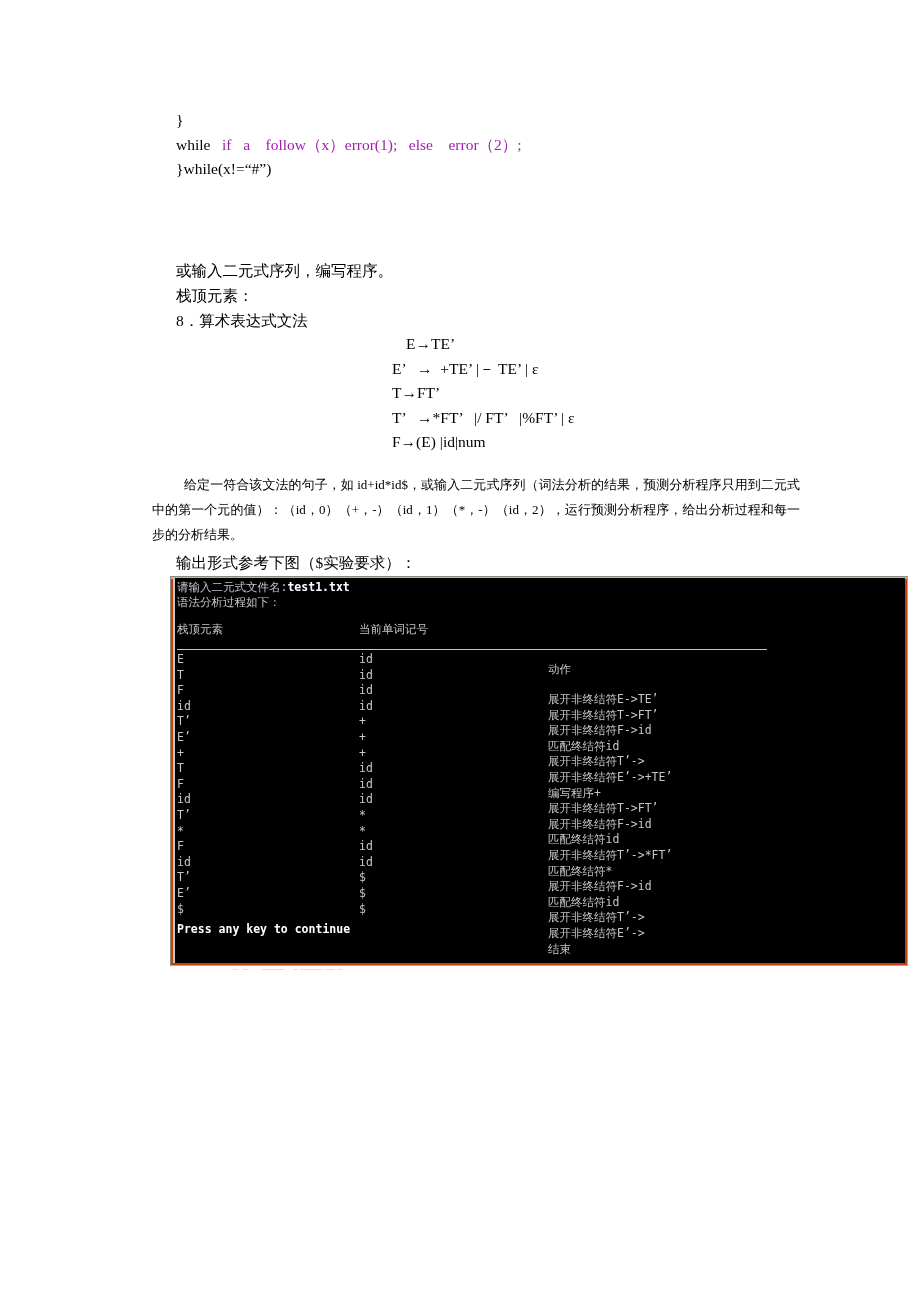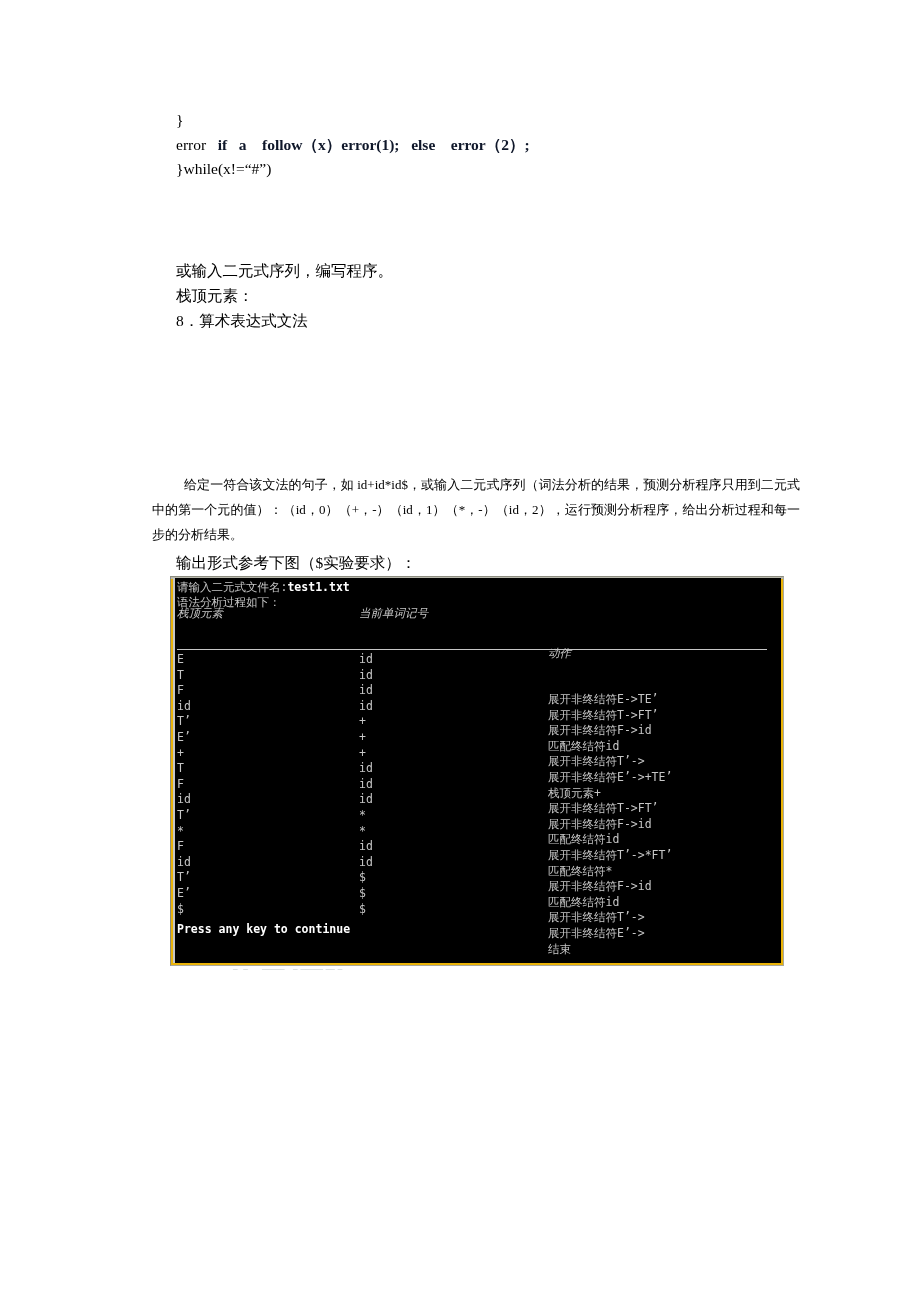--- a/index.html
+++ b/index.html
@@ -15,21 +15,21 @@
     color: #000000;
     overflow: hidden;
   }
 
   .page {
     position: absolute;
     top: 0; left: 0;
     width: 920px;
     height: 1302px;
   }
-  .red  { color: #0f172a; font-weight: bold; }
+  .red  { color: #a21caf; }
   .blk  { color: #000000; }
 
   
   #code-block { position: absolute; left: 176px; top: 108px; }
   #code-block .cl {
     position: relative;
     white-space: pre;
     font-size: 15.5px;
     line-height: 24.5px;
     font-family: "Liberation Serif", "DejaVu Serif", serif;
@@ -85,23 +85,23 @@
     font-size: 15.5px;
     line-height: 25px;
     white-space: pre;
   }
 
   
   #terminal-figure {
     position: absolute;
     left: 170px;
     top: 576px;
-    width: 614px;
+    width: 738px;
     height: 390px;
-    background: #eab308;
+    background: #c2410c;
     border: 1px solid #a8a89c;
     border-top-color: #8c8c80;
     border-left-color: #8c8c80;
     box-sizing: border-box;
     overflow: hidden;
   }
   #terminal-figure .scr {
     position: absolute;
     left: 2px; top: 1px;
     right: 2px; bottom: 2px;
@@ -116,21 +116,21 @@
     white-space: pre;
     height: 15.6px;
   }
   .tcol-a { position: absolute; left: 4px;   top: 0; }
   .tcol-b { position: absolute; left: 186px; top: 0; }
   .tcol-c { position: absolute; left: 375px; top: 0; margin-top: 40px; }
 
   #term-prompt { position: absolute; left: 4px; top: 2px; white-space: pre; }
   #term-prompt .boldw { color: #ffffff; font-weight: bold; }
   #term-sub    { position: absolute; left: 4px; top: 17px; white-space: pre; }
-  #term-head   { position: absolute; left: 0;   top: 28px; height: 16px; font-style: italic; }
+  #term-head   { position: absolute; left: 0;   top: 44px; height: 16px; }
   #term-rule   {
     position: absolute;
     left: 4px; top: 71px;
     width: 590px; height: 1px;
     background: #c6c6c6;
   }
   #term-rows   { position: absolute; left: 0; top: 74px; }
   #term-footer {
     position: absolute; left: 4px; top: 344px;
     white-space: pre; color: #ffffff; font-weight: bold;
@@ -163,29 +163,36 @@
     font-family: "DejaVu Sans", sans-serif;
   }
 </style>
 </head>
 <body>
 
 <div class="page">
 
   <div id="code-block">
       <div class="cl"><span class="blk">}</span></div>
-      <div class="cl"><span class="blk">error   </span><span class="red">if   a    follow（x）error(1);   else    error（2）;</span></div>
+      <div class="cl"><span class="blk">while   </span><span class="red">if   a    follow（x）error(1);   else    error（2）;</span></div>
       <div class="cl"><span class="blk">}while(x!=“#”)</span></div>
     </div>
 
 
   <div class="body-line" style="top:258px">或输入二元式序列，编写程序。</div>
   <div class="body-line" style="top:283px">栈顶元素：</div>
   <div class="body-line" style="top:308px">8．算术表达式文法</div>
 
+  <div id="grammar">
+      <div class="g indent">E→TE’</div>
+      <div class="g">E’   →  +TE’ |－ TE’ | ε</div>
+      <div class="g">T→FT’</div>
+      <div class="g">T’   →*FT’   |/ FT’   |%FT’ | ε</div>
+      <div class="g">F→(E) |id|num</div>
+    </div>
 
   <div id="para-1">给定一符合该文法的句子，如 id+id*id$，或输入二元式序列（词法分析的结果，预测分析程序只用到二元式中的第一个元的值）：（id，0）（+，-）（id，1）（*，-）（id，2），运行预测分析程序，给出分析过程和每一步的分析结果。</div>
   <div id="para-2">输出形式参考下图（$实验要求）：</div>
 
   <div id="terminal-figure">
     <div id="term-topbar"></div>
     <div class="scr">
       <div id="term-leftbar"></div>
 
       <div id="term-prompt"><span>请输入二元式文件名:</span><span class="boldw">test1.txt</span></div>
@@ -200,21 +207,21 @@
 
       <div id="term-rule"></div>
 
       <div id="term-rows">
           <div class="trow"><span class="tcol-a">E</span><span class="tcol-b">id</span><span class="tcol-c">展开非终结符E-&gt;TE’</span></div>
           <div class="trow"><span class="tcol-a">T</span><span class="tcol-b">id</span><span class="tcol-c">展开非终结符T-&gt;FT’</span></div>
           <div class="trow"><span class="tcol-a">F</span><span class="tcol-b">id</span><span class="tcol-c">展开非终结符F-&gt;id</span></div>
           <div class="trow"><span class="tcol-a">id</span><span class="tcol-b">id</span><span class="tcol-c">匹配终结符id</span></div>
           <div class="trow"><span class="tcol-a">T’</span><span class="tcol-b">+</span><span class="tcol-c">展开非终结符T’-&gt;</span></div>
           <div class="trow"><span class="tcol-a">E’</span><span class="tcol-b">+</span><span class="tcol-c">展开非终结符E’-&gt;+TE’</span></div>
-          <div class="trow"><span class="tcol-a">+</span><span class="tcol-b">+</span><span class="tcol-c">栈顶元素+</span></div>
+          <div class="trow"><span class="tcol-a">+</span><span class="tcol-b">+</span><span class="tcol-c">编写程序+</span></div>
           <div class="trow"><span class="tcol-a">T</span><span class="tcol-b">id</span><span class="tcol-c">展开非终结符T-&gt;FT’</span></div>
           <div class="trow"><span class="tcol-a">F</span><span class="tcol-b">id</span><span class="tcol-c">展开非终结符F-&gt;id</span></div>
           <div class="trow"><span class="tcol-a">id</span><span class="tcol-b">id</span><span class="tcol-c">匹配终结符id</span></div>
           <div class="trow"><span class="tcol-a">T’</span><span class="tcol-b">*</span><span class="tcol-c">展开非终结符T’-&gt;*FT’</span></div>
           <div class="trow"><span class="tcol-a">*</span><span class="tcol-b">*</span><span class="tcol-c">匹配终结符*</span></div>
           <div class="trow"><span class="tcol-a">F</span><span class="tcol-b">id</span><span class="tcol-c">展开非终结符F-&gt;id</span></div>
           <div class="trow"><span class="tcol-a">id</span><span class="tcol-b">id</span><span class="tcol-c">匹配终结符id</span></div>
           <div class="trow"><span class="tcol-a">T’</span><span class="tcol-b">$</span><span class="tcol-c">展开非终结符T’-&gt;</span></div>
           <div class="trow"><span class="tcol-a">E’</span><span class="tcol-b">$</span><span class="tcol-c">展开非终结符E’-&gt;</span></div>
           <div class="trow"><span class="tcol-a">$</span><span class="tcol-b">$</span><span class="tcol-c">结束</span></div>

